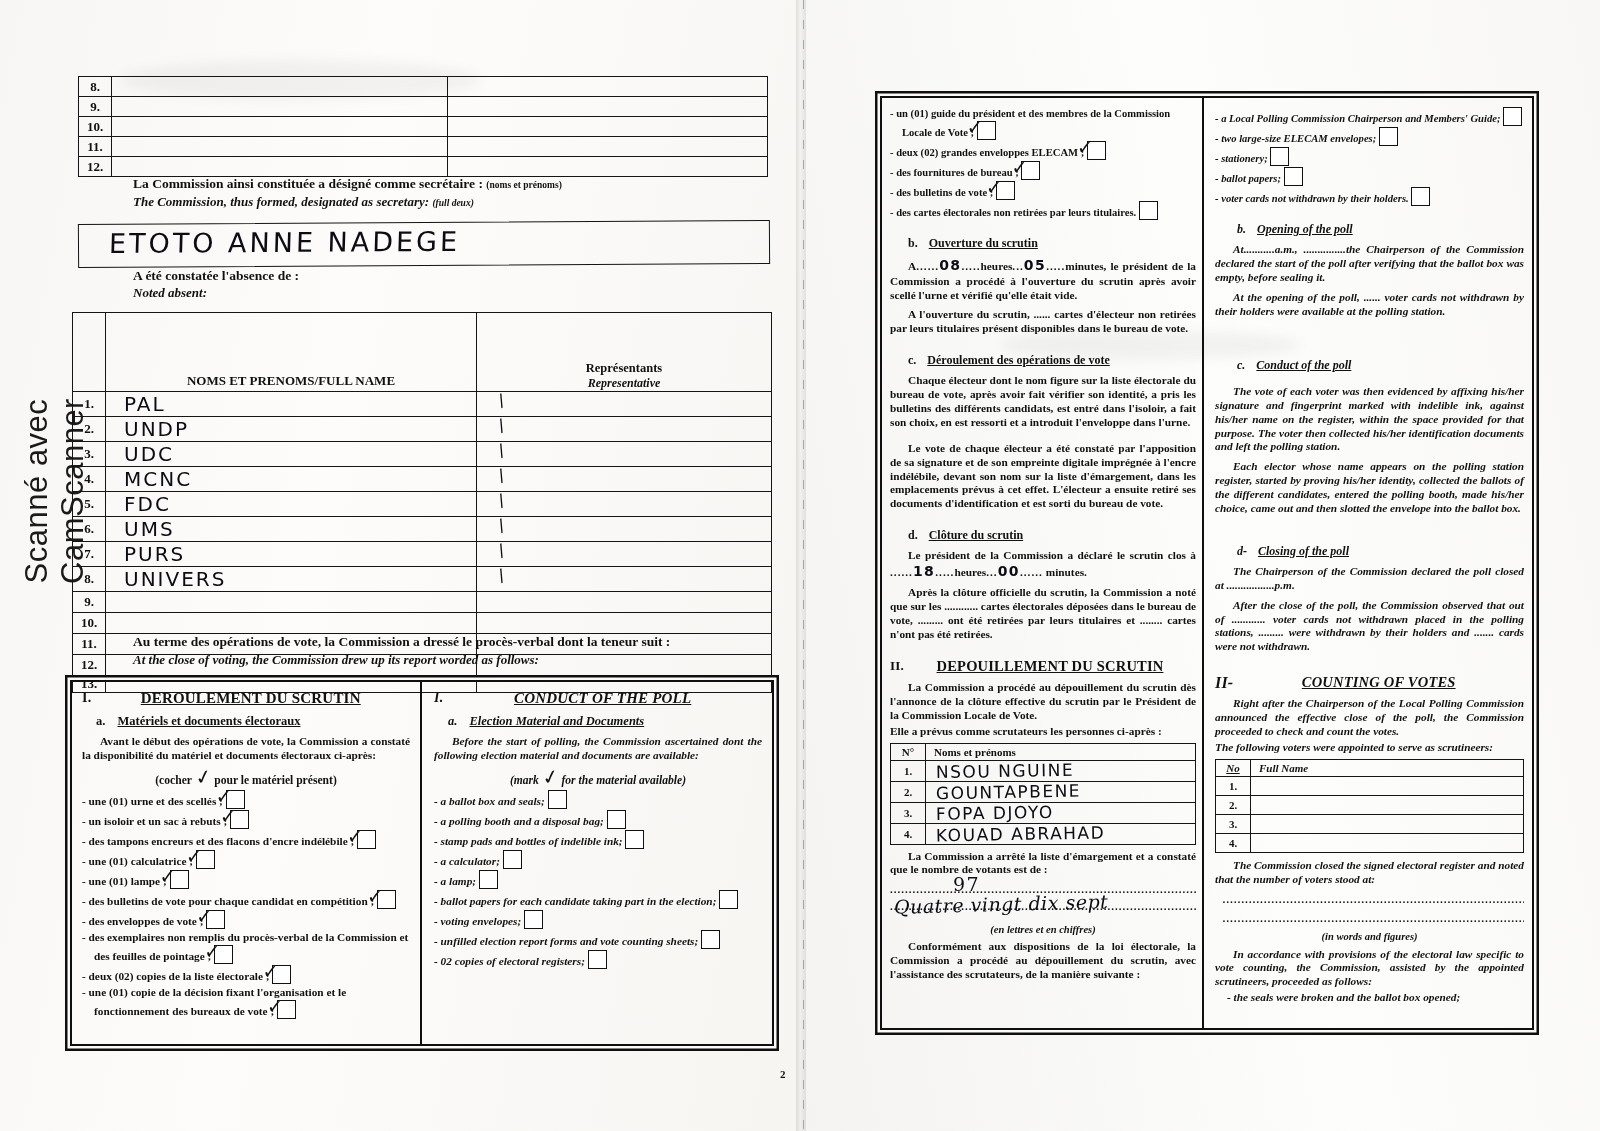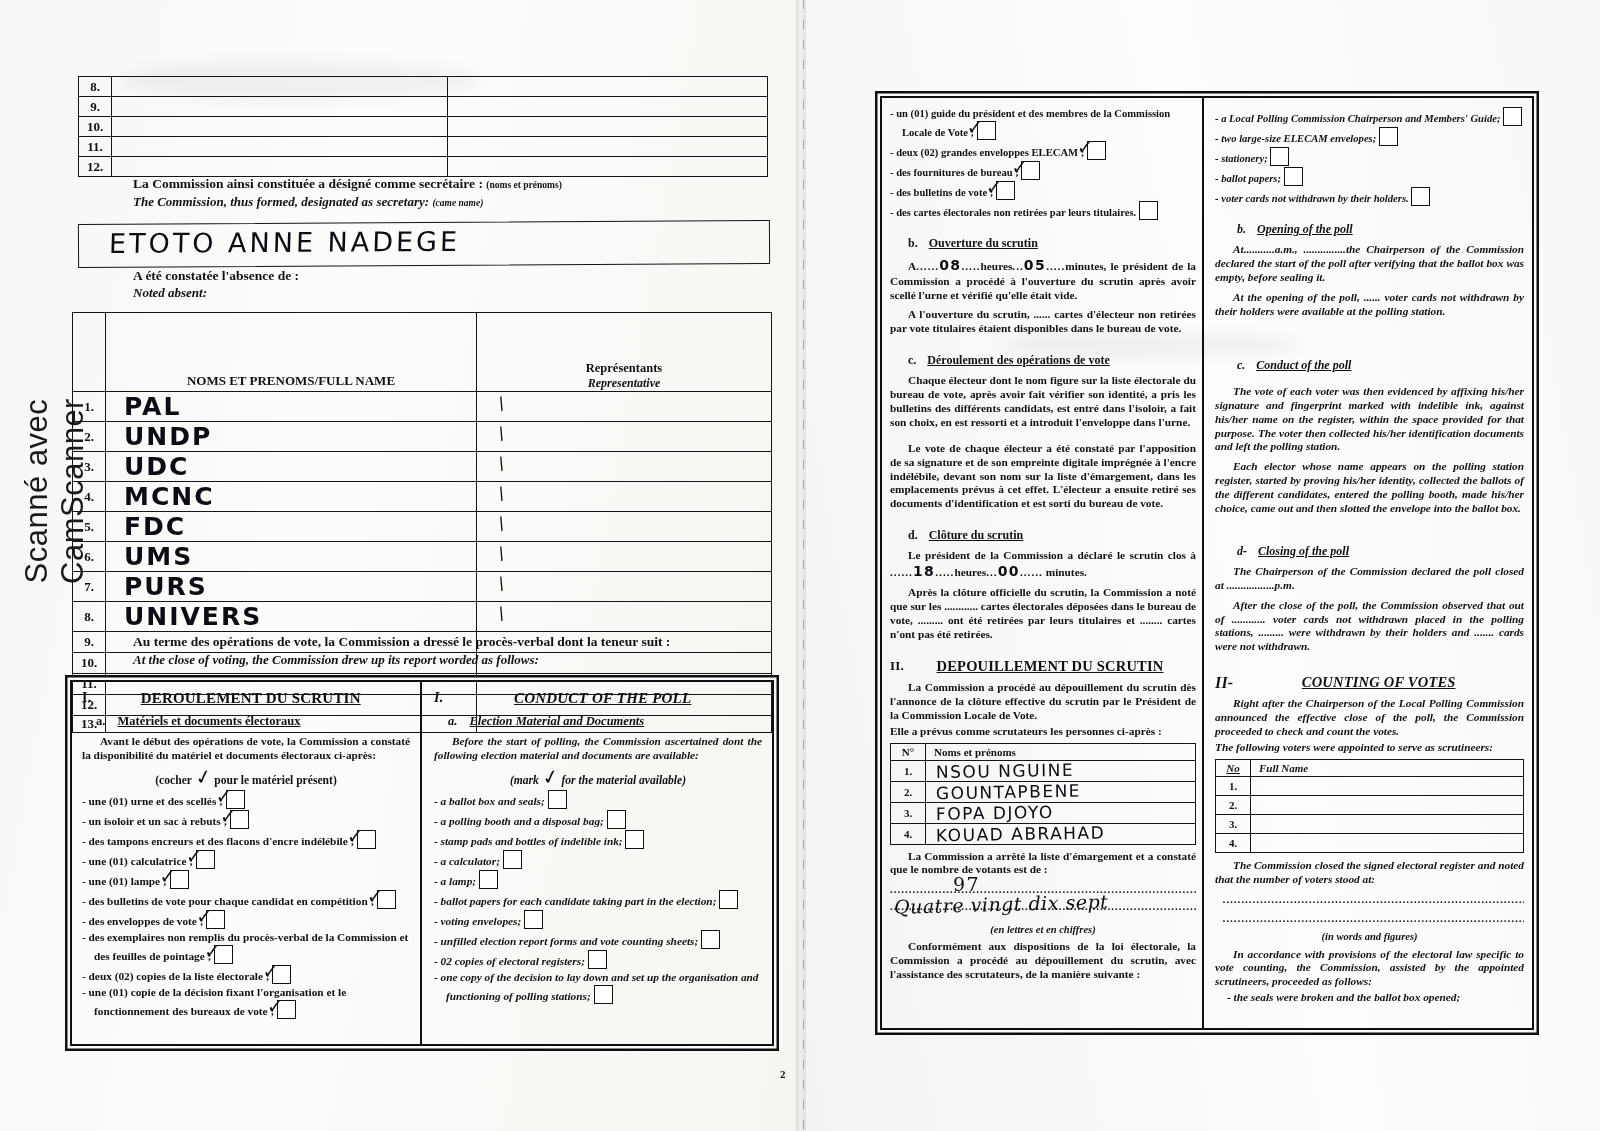--- a/index.html
+++ b/index.html
@@ -29,21 +29,21 @@
   table{border-collapse:collapse;}
   .gridtbl{border:1.6px solid #151515;}
   .gridtbl td,.gridtbl th{border:1.1px solid #151515;padding:0;}
   .numcell{width:32px;text-align:center;font-weight:bold;font-size:13px;
            font-family:"Liberation Serif",serif;}
 
   
   .hand{font-family:"DejaVu Sans",sans-serif;color:#0c0c14;letter-spacing:1.4px;}
   .hw-name{font-size:27px;font-weight:400;letter-spacing:3px;
            transform:skewX(-2deg);}
-  .hw-party{font-size:25px;letter-spacing:2px;font-weight:bold;}
+  .hw-party{font-size:20px;letter-spacing:2px;}
   .hw-cur{font-family:"DejaVu Serif",serif;font-style:italic;font-size:19px;
           letter-spacing:.5px;}
   .tick{display:inline-block;font-family:"DejaVu Sans",sans-serif;
         font-size:20px;line-height:1;transform:rotate(-12deg);color:#101018;}
 
   
   .cbox{display:inline-block;width:17px;height:17px;border:1.9px solid #111;
         vertical-align:-4px;position:relative;background:#fff;}
   .cbox.on:after{content:"\2713";position:absolute;left:1px;top:-7px;
         font-size:19px;font-family:"DejaVu Sans",sans-serif;color:#111;}
@@ -109,21 +109,21 @@
         <td></td>
       </tr>
     </tbody>
 </table>
 
 <div class="ml" style="left:133px;top:176px;width:640px;">
   <div class="fr" style="font-size:13.5px;">
     <span>La Commission ainsi constituée a désigné comme secrétaire : </span><span class="tiny">(noms et prénoms)</span>
   </div>
   <div class="en" style="font-size:13px;margin-top:2px;">
-    <span>The Commission, thus formed, designated as secretary: </span><span class="tiny">(came name)</span>
+    <span>The Commission, thus formed, designated as secretary: </span><span class="tiny">(full deux)</span>
   </div>
 </div>
 
 <div class="ml" id="secbox" style="left:78px;top:222px;width:690px;height:42px;border:1.6px solid #141414;transform:rotate(-0.35deg);">
   <div class="hand hw-name" style="position:absolute;left:30px;top:3px;">ETOTO ANNE NADEGE</div>
 </div>
 
 <div class="ml" style="left:133px;top:268px;">
   <div class="fr" style="font-size:13.5px;">A été constatée l'absence de :</div>
   <div class="en" style="font-size:13px;margin-top:1px;">Noted absent:</div>
@@ -262,21 +262,20 @@
     <ul class="dash en" id="en-items">
         <li><span>- a ballot box and seals; </span><span class="cbox"></span></li>
         <li><span>- a polling booth and a disposal bag; </span><span class="cbox"></span></li>
         <li><span>- stamp pads and bottles of indelible ink; </span><span class="cbox"></span></li>
         <li><span>- a calculator; </span><span class="cbox"></span></li>
         <li><span>- a lamp; </span><span class="cbox"></span></li>
         <li><span>- ballot papers for each candidate taking part in the election; </span><span class="cbox"></span></li>
         <li><span>- voting envelopes; </span><span class="cbox"></span></li>
         <li><span>- unfilled election report forms and vote counting sheets; </span><span class="cbox"></span></li>
         <li><span>- 02 copies of electoral registers; </span><span class="cbox"></span></li>
-        <li><span>- one copy of the decision to lay down and set up the organisation and functioning of polling stations; </span><span class="cbox"></span></li>
       </ul>
   </div>
 </div>
 
 <div class="dblbox" style="left:880px;top:96px;width:650px;height:930px;">
   <div class="colsep" style="left:320px;"></div>
 
   <div class="inner" style="right:auto;width:306px;padding:6px 8px;">
     <ul class="dash fr" id="r-fr-cont" style="font-size:10.6px;">
         <li><span>- un (01) guide du président et des membres de la Commission Locale de Vote ; </span><span class="cbox on"></span></li>
@@ -286,21 +285,21 @@
         <li><span>- des cartes électorales non retirées par leurs titulaires. </span><span class="cbox"></span></li>
       </ul>
 
     <div class="fr" style="font-size:12px;margin-top:16px;padding-left:18px;">
       <span>b.</span>
       <span class="u" style="margin-left:8px;">Ouverture du scrutin</span>
     </div>
     <p class="p ind fr">
       <span>A</span><span class="dots">......</span><span class="hand" style="font-size:14px;">08</span><span class="dots">.....</span><span>heures</span><span class="dots">...</span><span class="hand" style="font-size:14px;">05</span><span class="dots">.....</span><span>minutes, le président de la Commission a procédé à l'ouverture du scrutin après avoir scellé l'urne et vérifié qu'elle était vide.</span>
     </p>
-    <p class="p ind fr">A l'ouverture du scrutin, ...... cartes d'électeur non retirées par vote titulaires étaient disponibles dans le bureau de vote.</p>
+    <p class="p ind fr">A l'ouverture du scrutin, ...... cartes d'électeur non retirées par leurs titulaires présent disponibles dans le bureau de vote.</p>
 
     <div class="fr" style="font-size:12px;margin-top:17px;padding-left:18px;">
       <span>c.</span>
       <span class="u" style="margin-left:8px;">Déroulement des opérations de vote</span>
     </div>
     <p class="p ind fr">Chaque électeur dont le nom figure sur la liste électorale du bureau de vote, après avoir fait vérifier son identité, a pris les bulletins des différents candidats, est entré dans l'isoloir, a fait son choix, en est ressorti et a introduit l'enveloppe dans l'urne.</p>
     <p class="p ind fr" style="margin-top:12px;">Le vote de chaque électeur a été constaté par l'apposition de sa signature et de son empreinte digitale imprégnée à l'encre indélébile, devant son nom sur la liste d'émargement, dans les emplacements prévus à cet effet. L'électeur a ensuite retiré ses documents d'identification et est sorti du bureau de vote.</p>
 
     <div class="fr" style="font-size:12px;margin-top:17px;padding-left:18px;">
       <span>d.</span>

